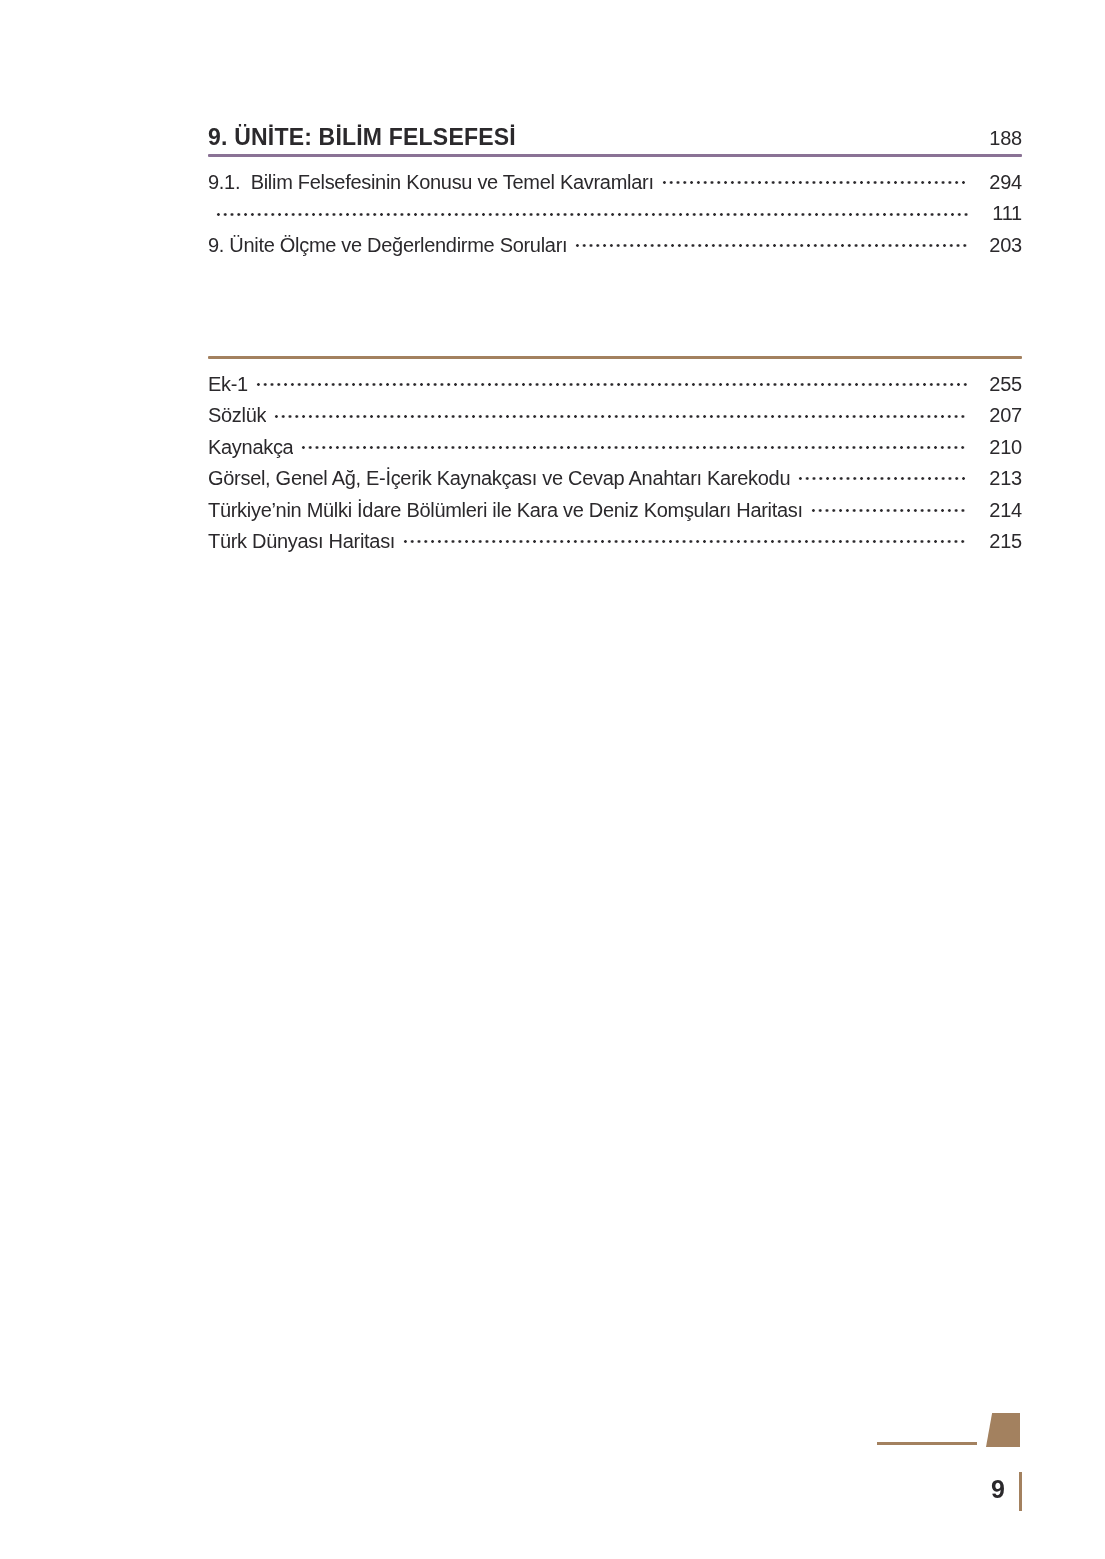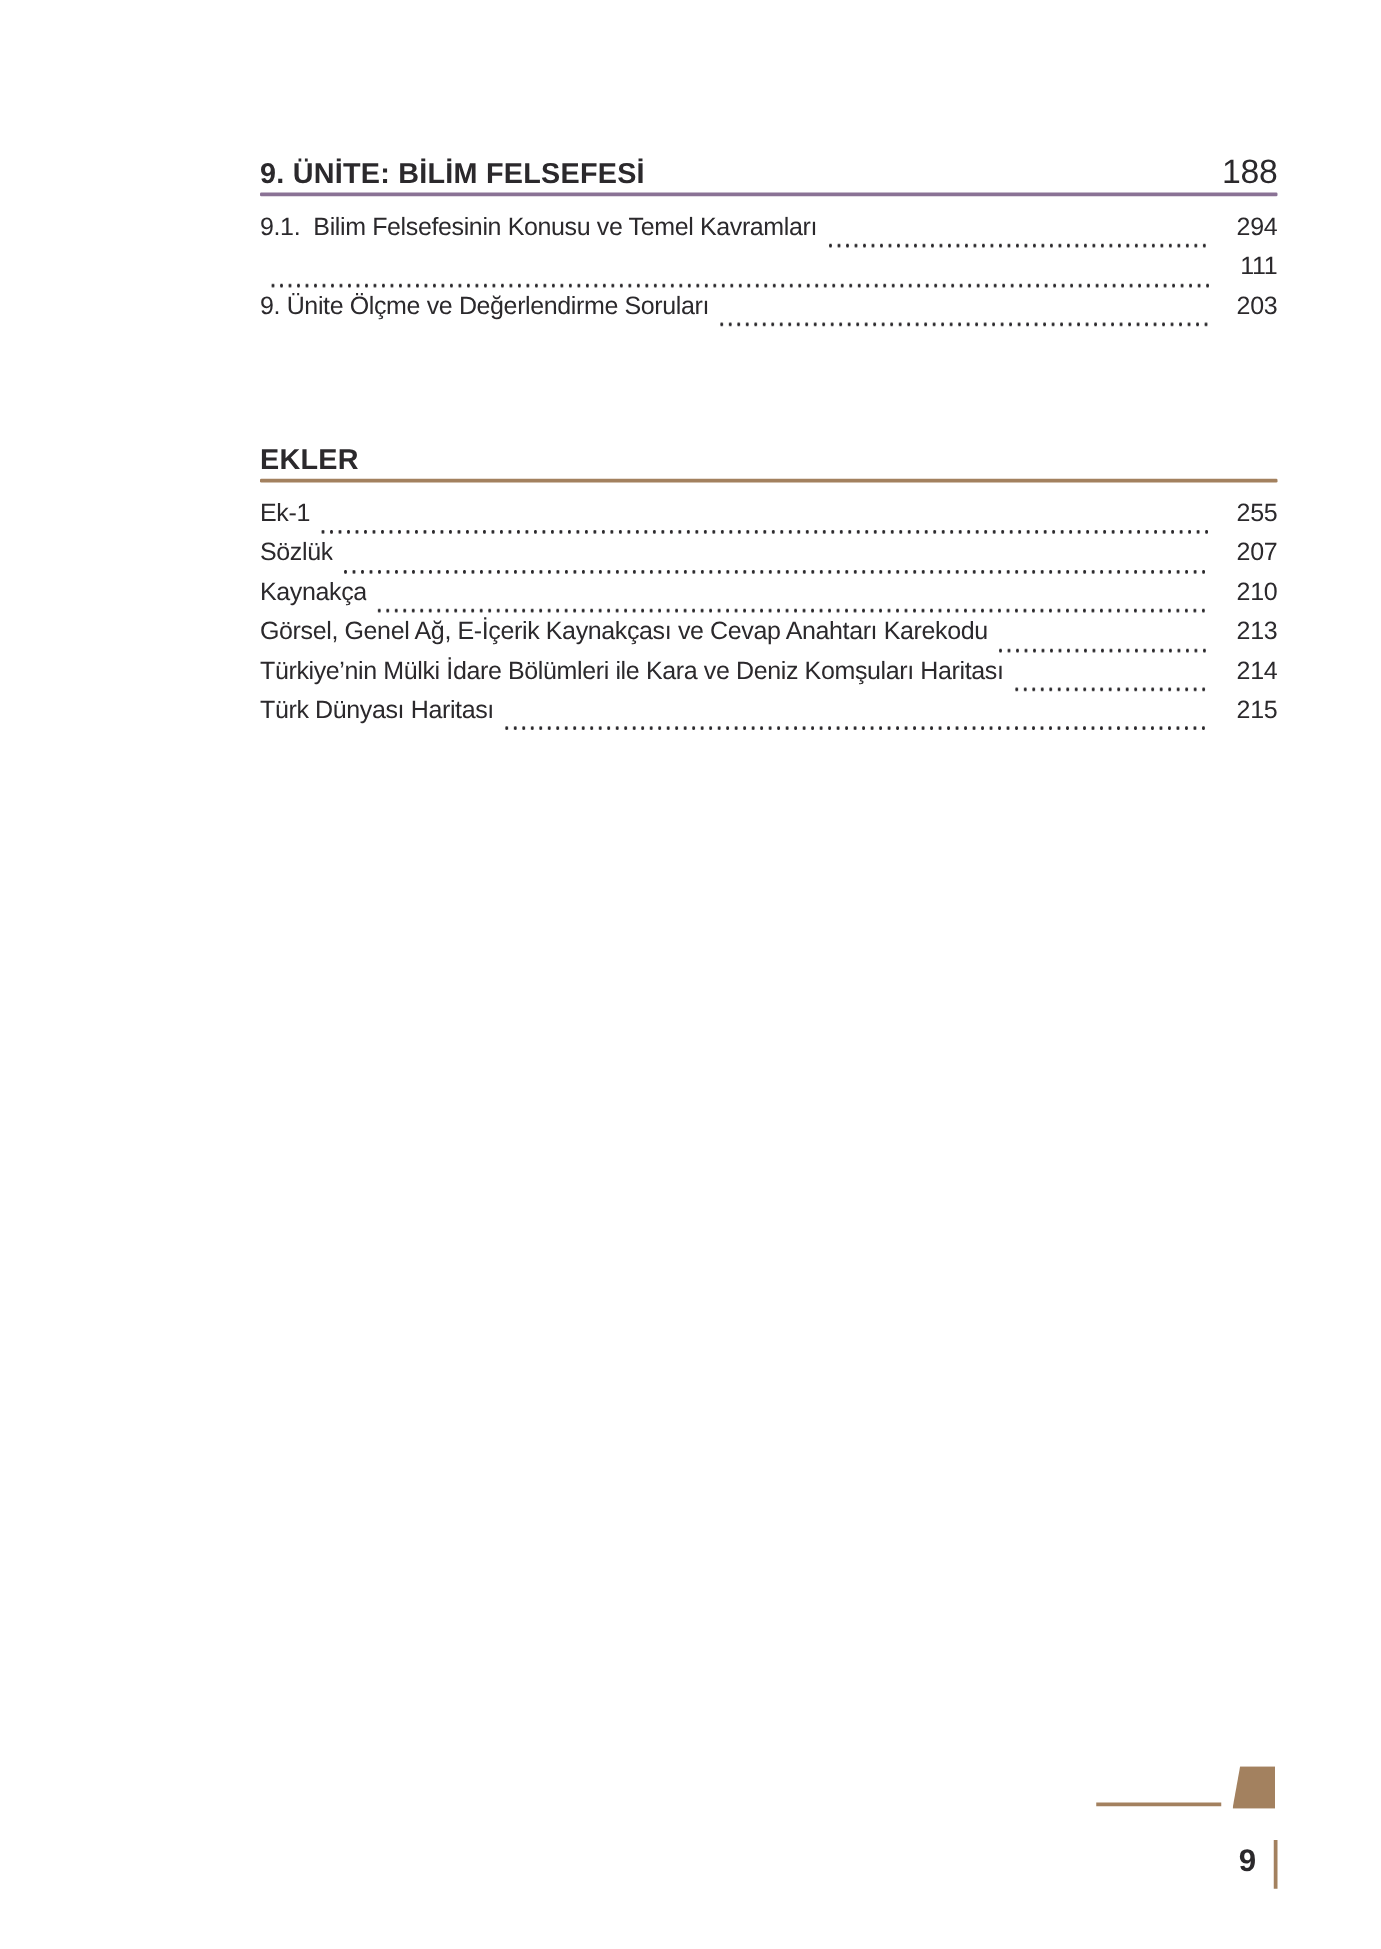--- a/index.html
+++ b/index.html
@@ -26,31 +26,31 @@
     line-height: 27px;
   }
   .section-title {
     margin: 0;
     font-size: 23px;
     font-weight: 700;
     letter-spacing: 0.2px;
     white-space: pre;
   }
   .section-header .header-pagenum {
-    font-size: 27px;
+    font-size: 20px;
     font-weight: 400;
     letter-spacing: -0.2px;
   }
 
   .rule { height: 3px; margin-top: 2px; border-radius: 1px; }
 
   .toc-list { margin-top: 10px; }
   .toc-row {
     display: flex;
-    align-items: flex-end;
+    align-items: center;
     line-height: 31.4px;
     font-size: 20px;
     letter-spacing: -0.3px;
   }
   .toc-label {
     flex: 0 1 auto;
     min-width: 0;
     overflow: hidden;
     white-space: pre;
   }
@@ -122,23 +122,20 @@
       </div>
       <div class="toc-row">
         <span class="toc-label">9. Ünite Ölçme ve Değerlendirme Soruları</span>
         <span class="dot-leader"></span>
         <span class="toc-pagenum">203</span>
       </div>
     </div>
   </section>
 
   <section class="toc-section section-appendix">
-    <div class="section-header">
-      <h2 class="section-title">EKLER</h2>
-    </div>
     <div class="rule" style="background: rgb(163, 129, 95);"></div>
 
     <div class="toc-list">
       <div class="toc-row">
         <span class="toc-label">Ek-1</span>
         <span class="dot-leader"></span>
         <span class="toc-pagenum">255</span>
       </div>
       <div class="toc-row">
         <span class="toc-label">Sözlük</span>

